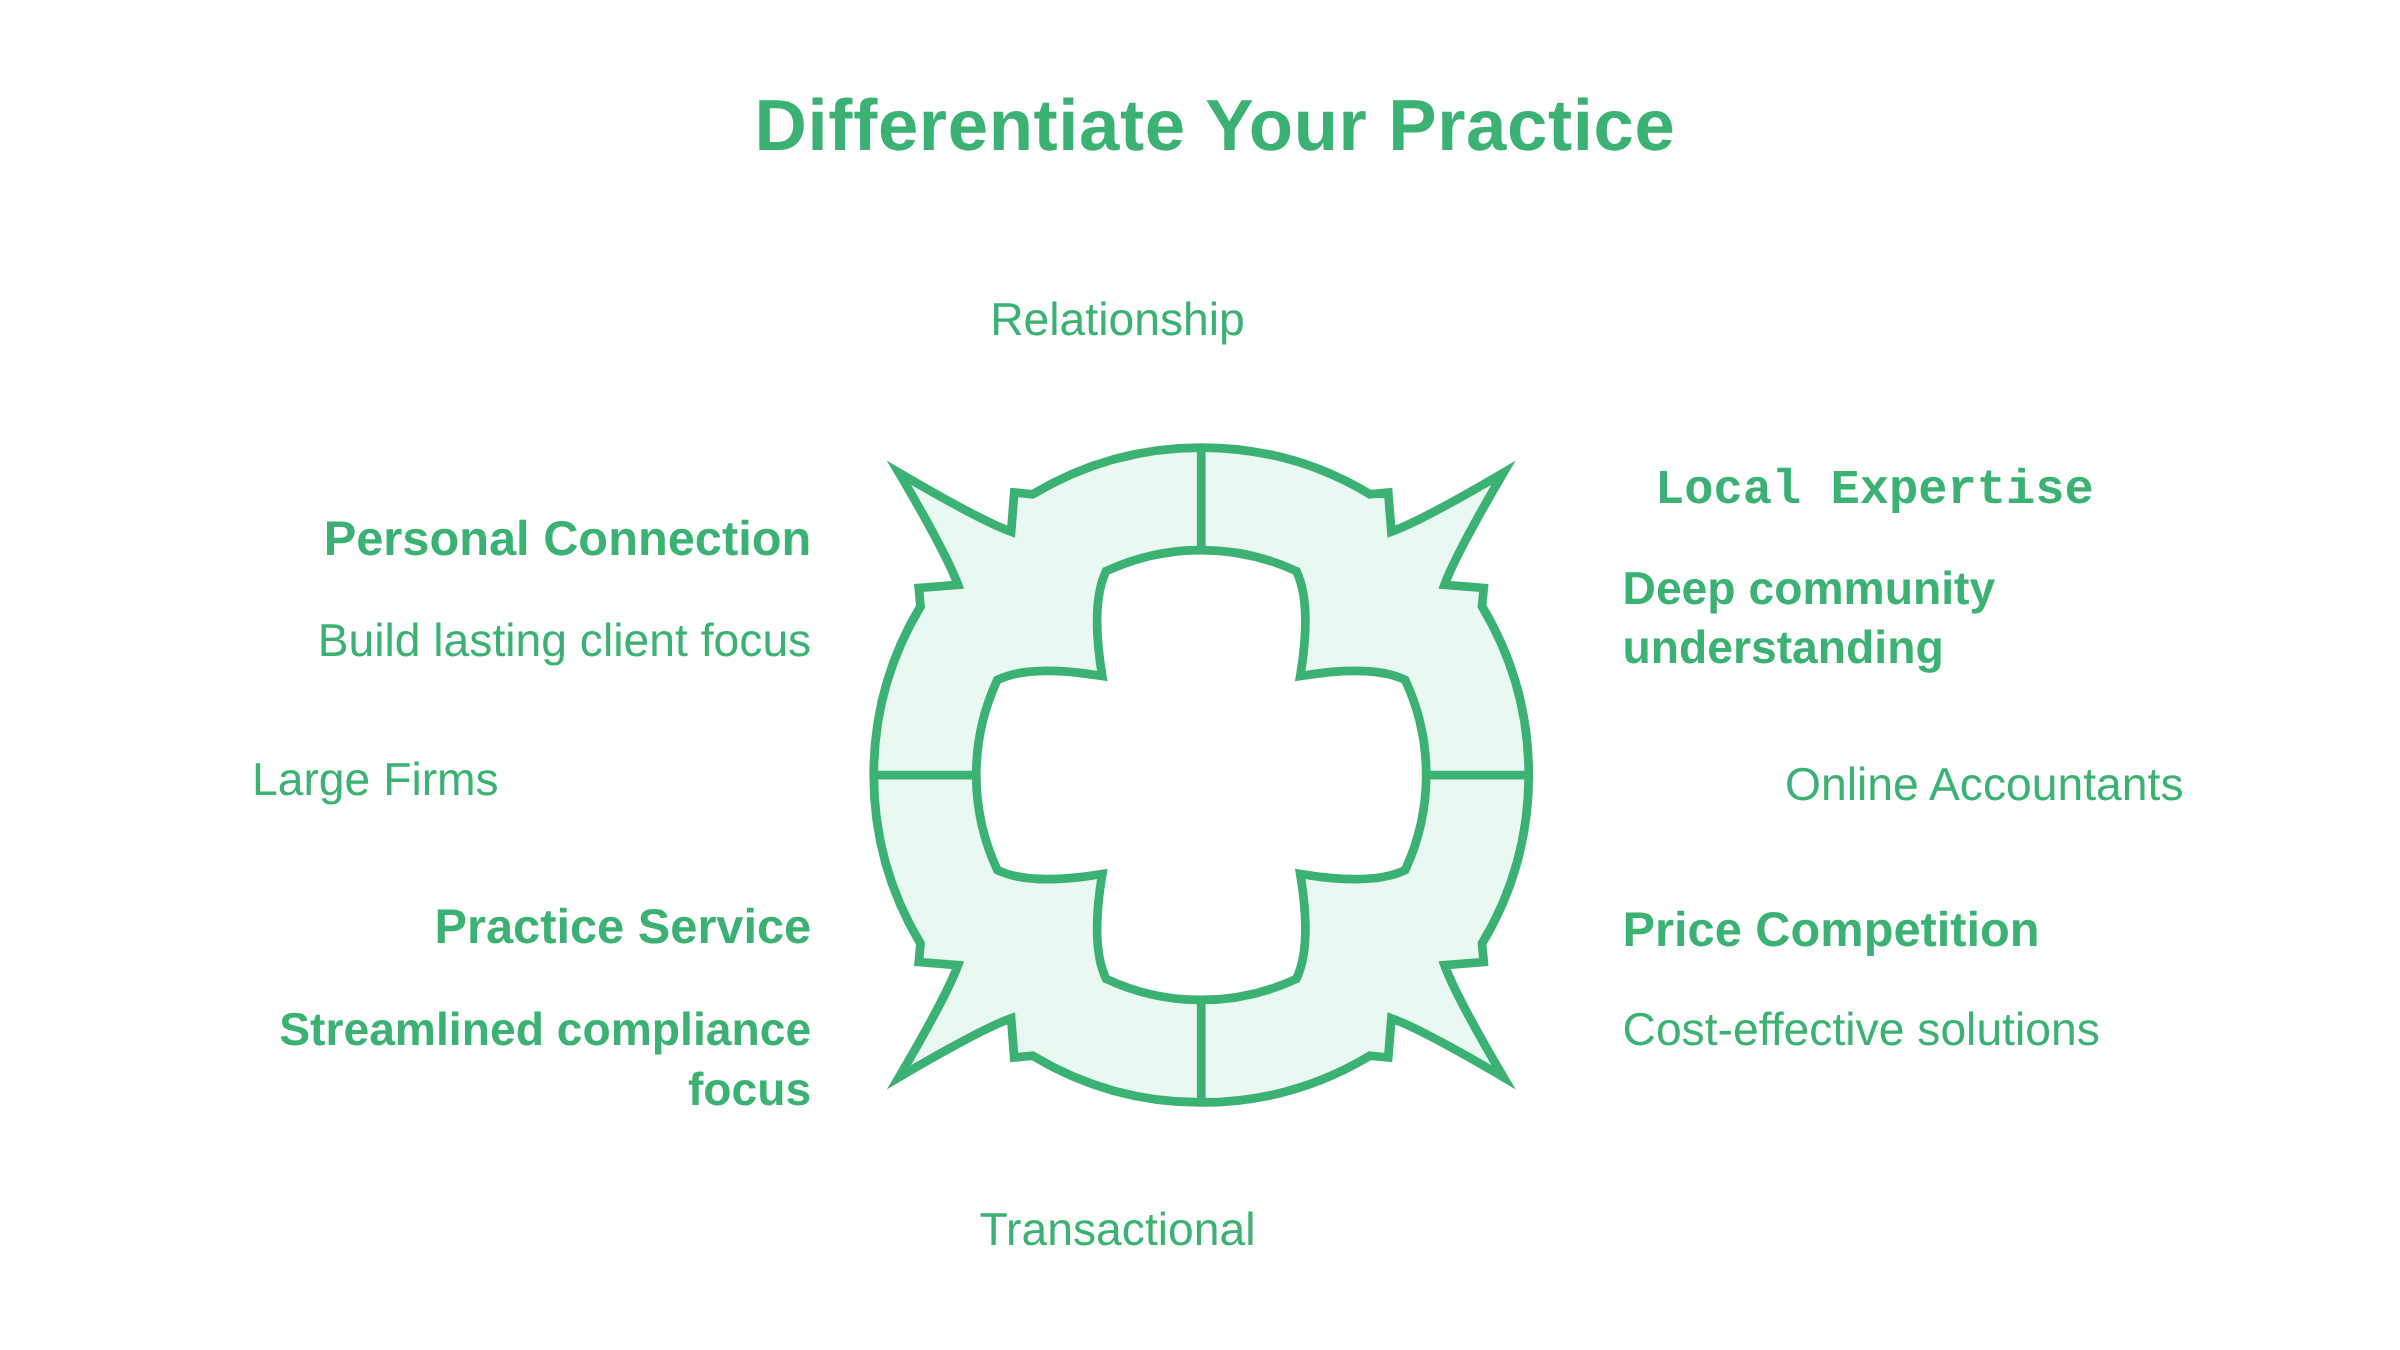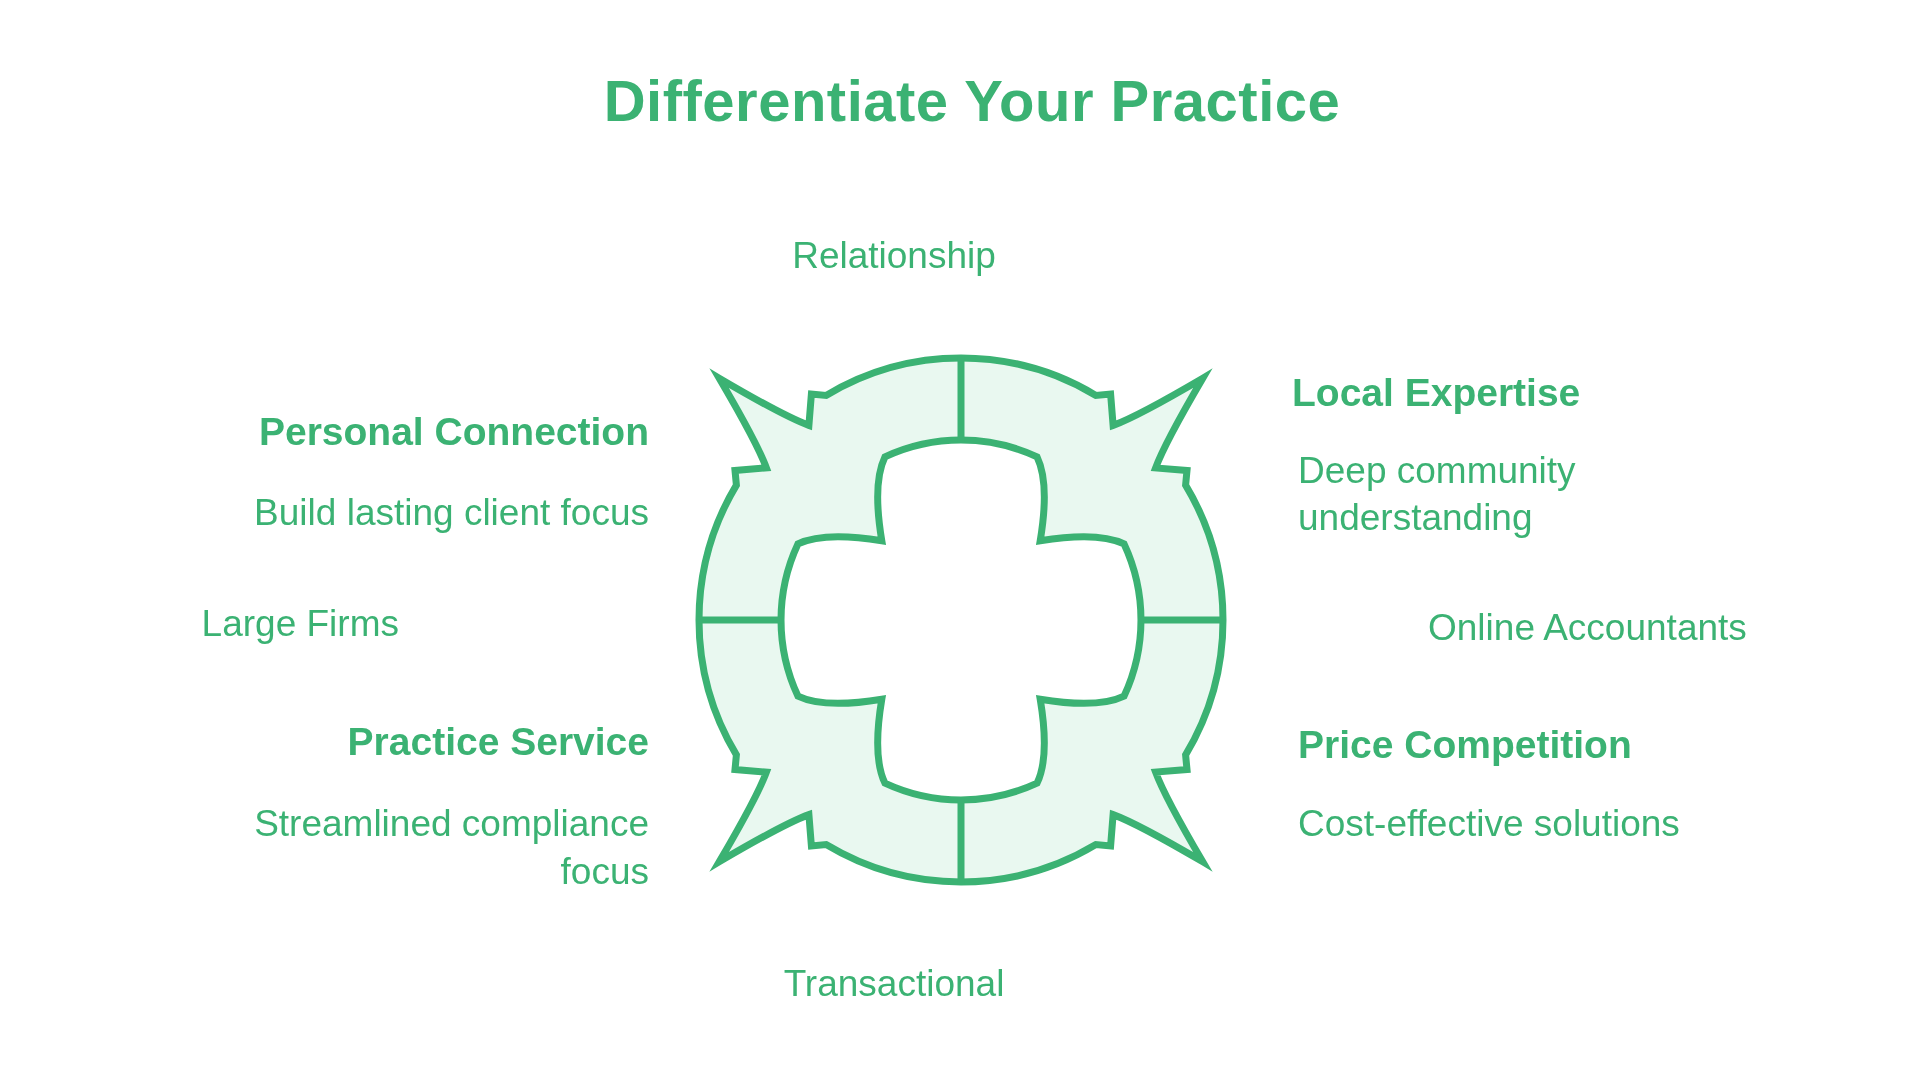--- a/index.html
+++ b/index.html
@@ -18,21 +18,21 @@
   }
   .label{
     font-size:37px;font-weight:400;line-height:1;white-space:nowrap;
   }
   .heading{
     font-size:39px;font-weight:700;line-height:1;white-space:nowrap;
   }
   .desc{
     font-size:37px;font-weight:400;line-height:1;white-space:nowrap;
   }
-  .desc.wrap2{white-space:pre-line;}
+  .desc.wrap2{white-space:pre-line;font-weight:bold;}
   .center-line{left:0;width:1764px;text-align:center;}
   .right-align{text-align:right;}
   .left-align{text-align:left;}
   svg{display:block;}
 </style>
 </head>
 <body style="--green: #3BB273; background: rgb(255, 255, 255);">
 
 <div class="abs title green">Differentiate Your Practice</div>
 
@@ -46,21 +46,21 @@
   <div class="abs desc green right-align" style="left:117px;top:494px;width:520px;">Build lasting client focus</div>
 </div>
 
 <div class="abs">
   <div class="abs heading green right-align" style="left:117px;top:722px;width:520px;">Practice Service</div>
   <div class="abs desc wrap2 green right-align" style="left:117px;top:800px;width:520px;line-height:48px;">Streamlined compliance
 focus</div>
 </div>
 
 <div class="abs">
-  <div class="abs heading green left-align" style="left:1280px;top:373px;">Local Expertise</div>
+  <div class="abs heading green left-align" style="left:1312px;top:373px;font-family:Liberation Mono, monospace;">Local Expertise</div>
   <div class="abs desc wrap2 green left-align" style="left:1286px;top:447px;width:420px;line-height:47px;">Deep community
 understanding</div>
 </div>
 
 <div class="abs">
   <div class="abs heading green left-align" style="left:1286px;top:725px;">Price Competition</div>
   <div class="abs desc green left-align" style="left:1286px;top:805px;">Cost-effective solutions</div>
 </div>
 
 <svg class="abs" style="left:576px;top:235px;" width="770" height="770" viewBox="0 0 770 770">

